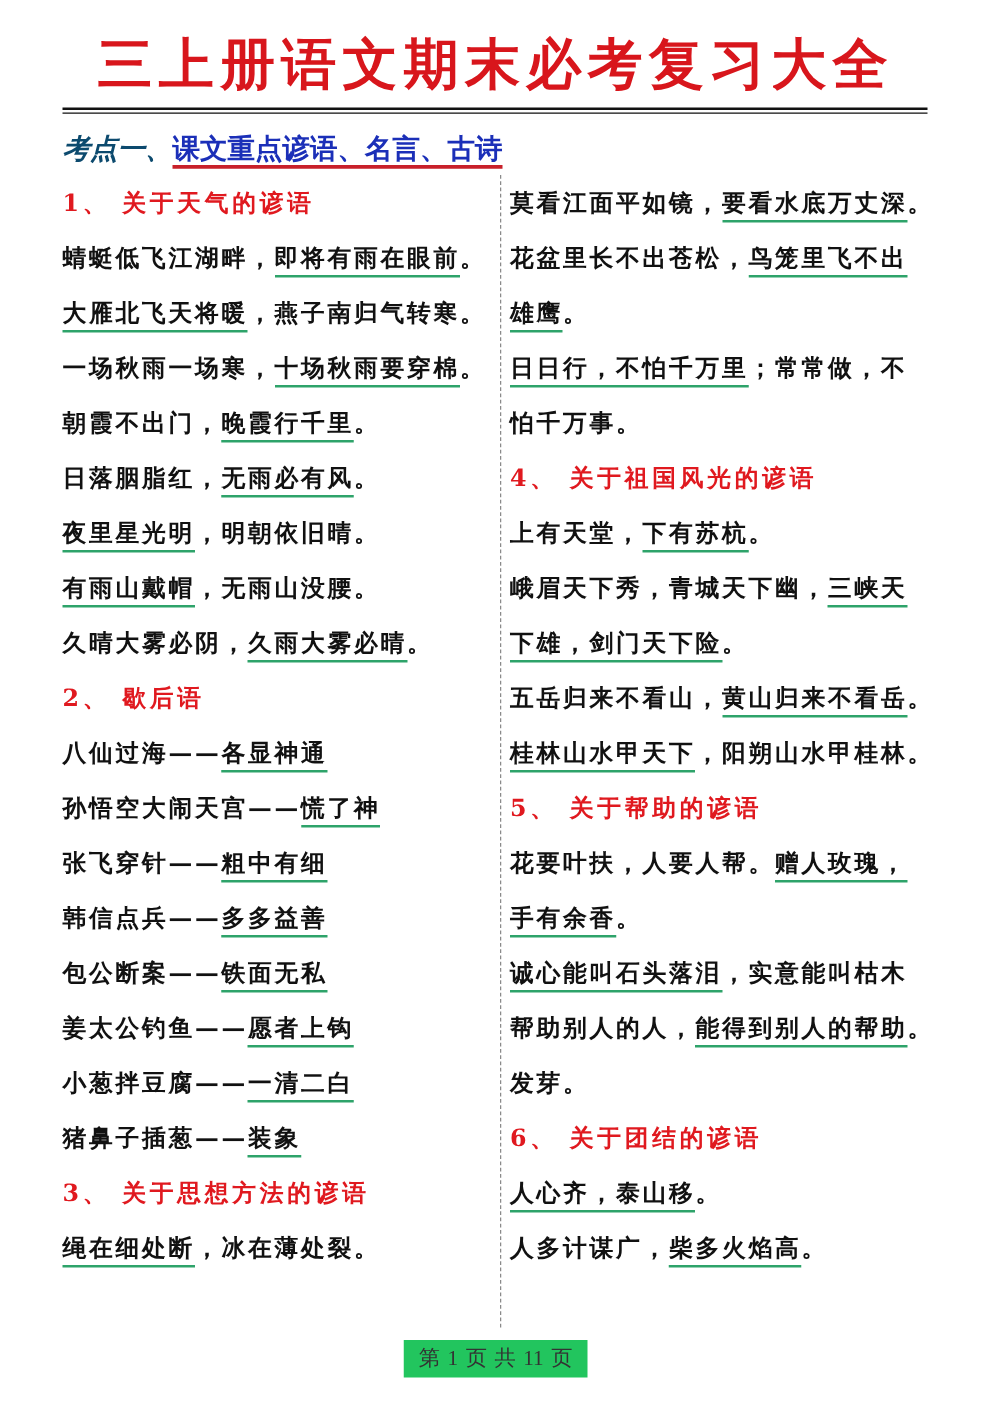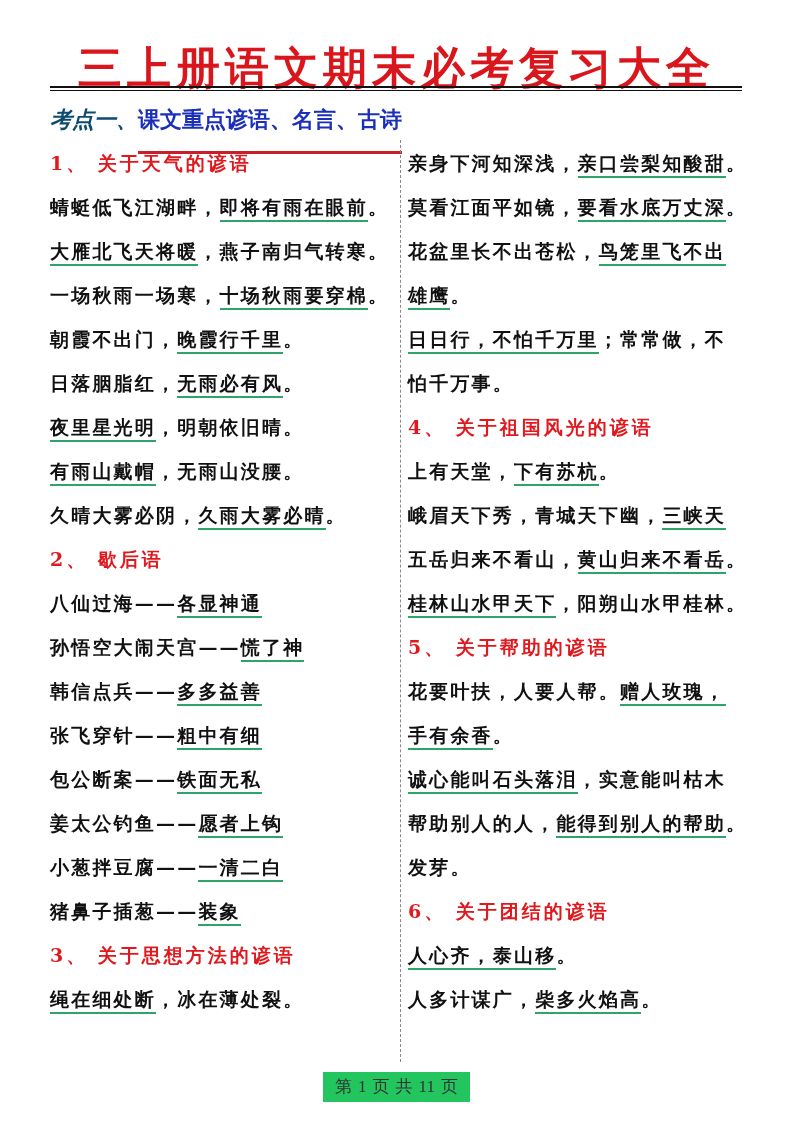--- a/index.html
+++ b/index.html
@@ -1,25 +1,25 @@
 <!DOCTYPE html>
 <html><head>
 <meta charset="utf-8">
 <style>
   html, body { margin: 0; padding: 0; background: #ffffff; }
   body { width: 793px; height: 1122px; position: relative; overflow: hidden;
          font-family: "DejaVu Serif", "Liberation Serif", serif; color: #111; }
-  .title { position: absolute; top: 36px; left: 0; width: 793px; text-align: center;
+  .title { position: absolute; top: 20px; left: 0; width: 793px; text-align: center;
            font-size: 44px; font-weight: bold; color: #d8161c; letter-spacing: 5px; line-height: 64px; }
   .rule { position: absolute; left: 50px; width: 692px; height: 0; border-top: 2px solid #111; }
   .rule.r1 { top: 86px; }
   .rule.r2 { top: 90px; border-top-width: 1px; }
   .section { position: absolute; top: 101px; left: 50px; font-size: 22px; font-weight: bold; line-height: 36px; }
   .section .prefix { color: #0c4a6e; font-style: italic; }
-  .section .topic { color: #1b2fb8; border-bottom: 3px solid #c8202a; padding-bottom: 19px; }
+  .section .topic { color: #1b2fb8; border-bottom: 3px solid #c8202a; padding-bottom: 0; }
   .divider { position: absolute; left: 400px; top: 140px; height: 922px; width: 0; border-left: 1px dashed #8a8a8a; }
   .col { position: absolute; top: 141px; width: 350px; }
   .col.left { left: 50px; }
   .col.right { left: 408px; }
   .line { height: 44px; line-height: 44px; font-size: 19px; font-weight: bold; white-space: nowrap; letter-spacing: 2.2px; }
   .line.heading { color: #e0191f; letter-spacing: 3px; }
   .seg.ul { border-bottom: 2.5px solid #2ea36a; padding-bottom: 2px; }
   .footer { position: absolute; top: 1072px; left: 323px; width: 147px; height: 30px;
             background: #22c55e; text-align: center; line-height: 30px; font-size: 17px; color: #333;
             font-family: "Liberation Serif", "DejaVu Serif", serif; word-spacing: 4px; }
@@ -44,39 +44,39 @@
     <div class="line"><span class="seg ul">大雁北飞天将暖</span><span class="seg">，燕子南归气转寒。</span></div>
     <div class="line"><span class="seg">一场秋雨一场寒，</span><span class="seg ul">十场秋雨要穿棉</span><span class="seg">。</span></div>
     <div class="line"><span class="seg">朝霞不出门，</span><span class="seg ul">晚霞行千里</span><span class="seg">。</span></div>
     <div class="line"><span class="seg">日落胭脂红，</span><span class="seg ul">无雨必有风</span><span class="seg">。</span></div>
     <div class="line"><span class="seg ul">夜里星光明</span><span class="seg">，明朝依旧晴。</span></div>
     <div class="line"><span class="seg ul">有雨山戴帽</span><span class="seg">，无雨山没腰。</span></div>
     <div class="line"><span class="seg">久晴大雾必阴，</span><span class="seg ul">久雨大雾必晴</span><span class="seg">。</span></div>
     <div class="line heading"><span class="seg">2、 歇后语</span></div>
     <div class="line"><span class="seg">八仙过海——</span><span class="seg ul">各显神通</span></div>
     <div class="line"><span class="seg">孙悟空大闹天宫——</span><span class="seg ul">慌了神</span></div>
+    <div class="line"><span class="seg">张飞穿针——</span><span class="seg ul">粗中有细</span></div>
     <div class="line"><span class="seg">韩信点兵——</span><span class="seg ul">多多益善</span></div>
-    <div class="line"><span class="seg">张飞穿针——</span><span class="seg ul">粗中有细</span></div>
     <div class="line"><span class="seg">包公断案——</span><span class="seg ul">铁面无私</span></div>
     <div class="line"><span class="seg">姜太公钓鱼——</span><span class="seg ul">愿者上钩</span></div>
     <div class="line"><span class="seg">小葱拌豆腐——</span><span class="seg ul">一清二白</span></div>
     <div class="line"><span class="seg">猪鼻子插葱——</span><span class="seg ul">装象</span></div>
     <div class="line heading"><span class="seg">3、 关于思想方法的谚语</span></div>
     <div class="line"><span class="seg ul">绳在细处断</span><span class="seg">，冰在薄处裂。</span></div>
   </div>
 <div class="col right">
-    <div class="line"><span class="seg">亲身下河知深浅，</span><span class="seg ul">亲口尝梨知酸甜</span><span class="seg">。</span></div>
     <div class="line"><span class="seg">莫看江面平如镜，</span><span class="seg ul">要看水底万丈深</span><span class="seg">。</span></div>
     <div class="line"><span class="seg">花盆里长不出苍松，</span><span class="seg ul">鸟笼里飞不出</span></div>
     <div class="line"><span class="seg ul">雄鹰</span><span class="seg">。</span></div>
     <div class="line"><span class="seg ul">日日行，不怕千万里</span><span class="seg">；常常做，不</span></div>
     <div class="line"><span class="seg">怕千万事。</span></div>
     <div class="line heading"><span class="seg">4、 关于祖国风光的谚语</span></div>
     <div class="line"><span class="seg">上有天堂，</span><span class="seg ul">下有苏杭</span><span class="seg">。</span></div>
     <div class="line"><span class="seg">峨眉天下秀，青城天下幽，</span><span class="seg ul">三峡天</span></div>
+    <div class="line"><span class="seg ul">下雄，剑门天下险</span><span class="seg">。</span></div>
     <div class="line"><span class="seg">五岳归来不看山，</span><span class="seg ul">黄山归来不看岳</span><span class="seg">。</span></div>
     <div class="line"><span class="seg ul">桂林山水甲天下</span><span class="seg">，阳朔山水甲桂林。</span></div>
     <div class="line heading"><span class="seg">5、 关于帮助的谚语</span></div>
     <div class="line"><span class="seg">花要叶扶，人要人帮。</span><span class="seg ul">赠人玫瑰，</span></div>
     <div class="line"><span class="seg ul">手有余香</span><span class="seg">。</span></div>
     <div class="line"><span class="seg ul">诚心能叫石头落泪</span><span class="seg">，实意能叫枯木</span></div>
     <div class="line"><span class="seg">帮助别人的人，</span><span class="seg ul">能得到别人的帮助</span><span class="seg">。</span></div>
     <div class="line"><span class="seg">发芽。</span></div>
     <div class="line heading"><span class="seg">6、 关于团结的谚语</span></div>
     <div class="line"><span class="seg ul">人心齐，泰山移</span><span class="seg">。</span></div>

